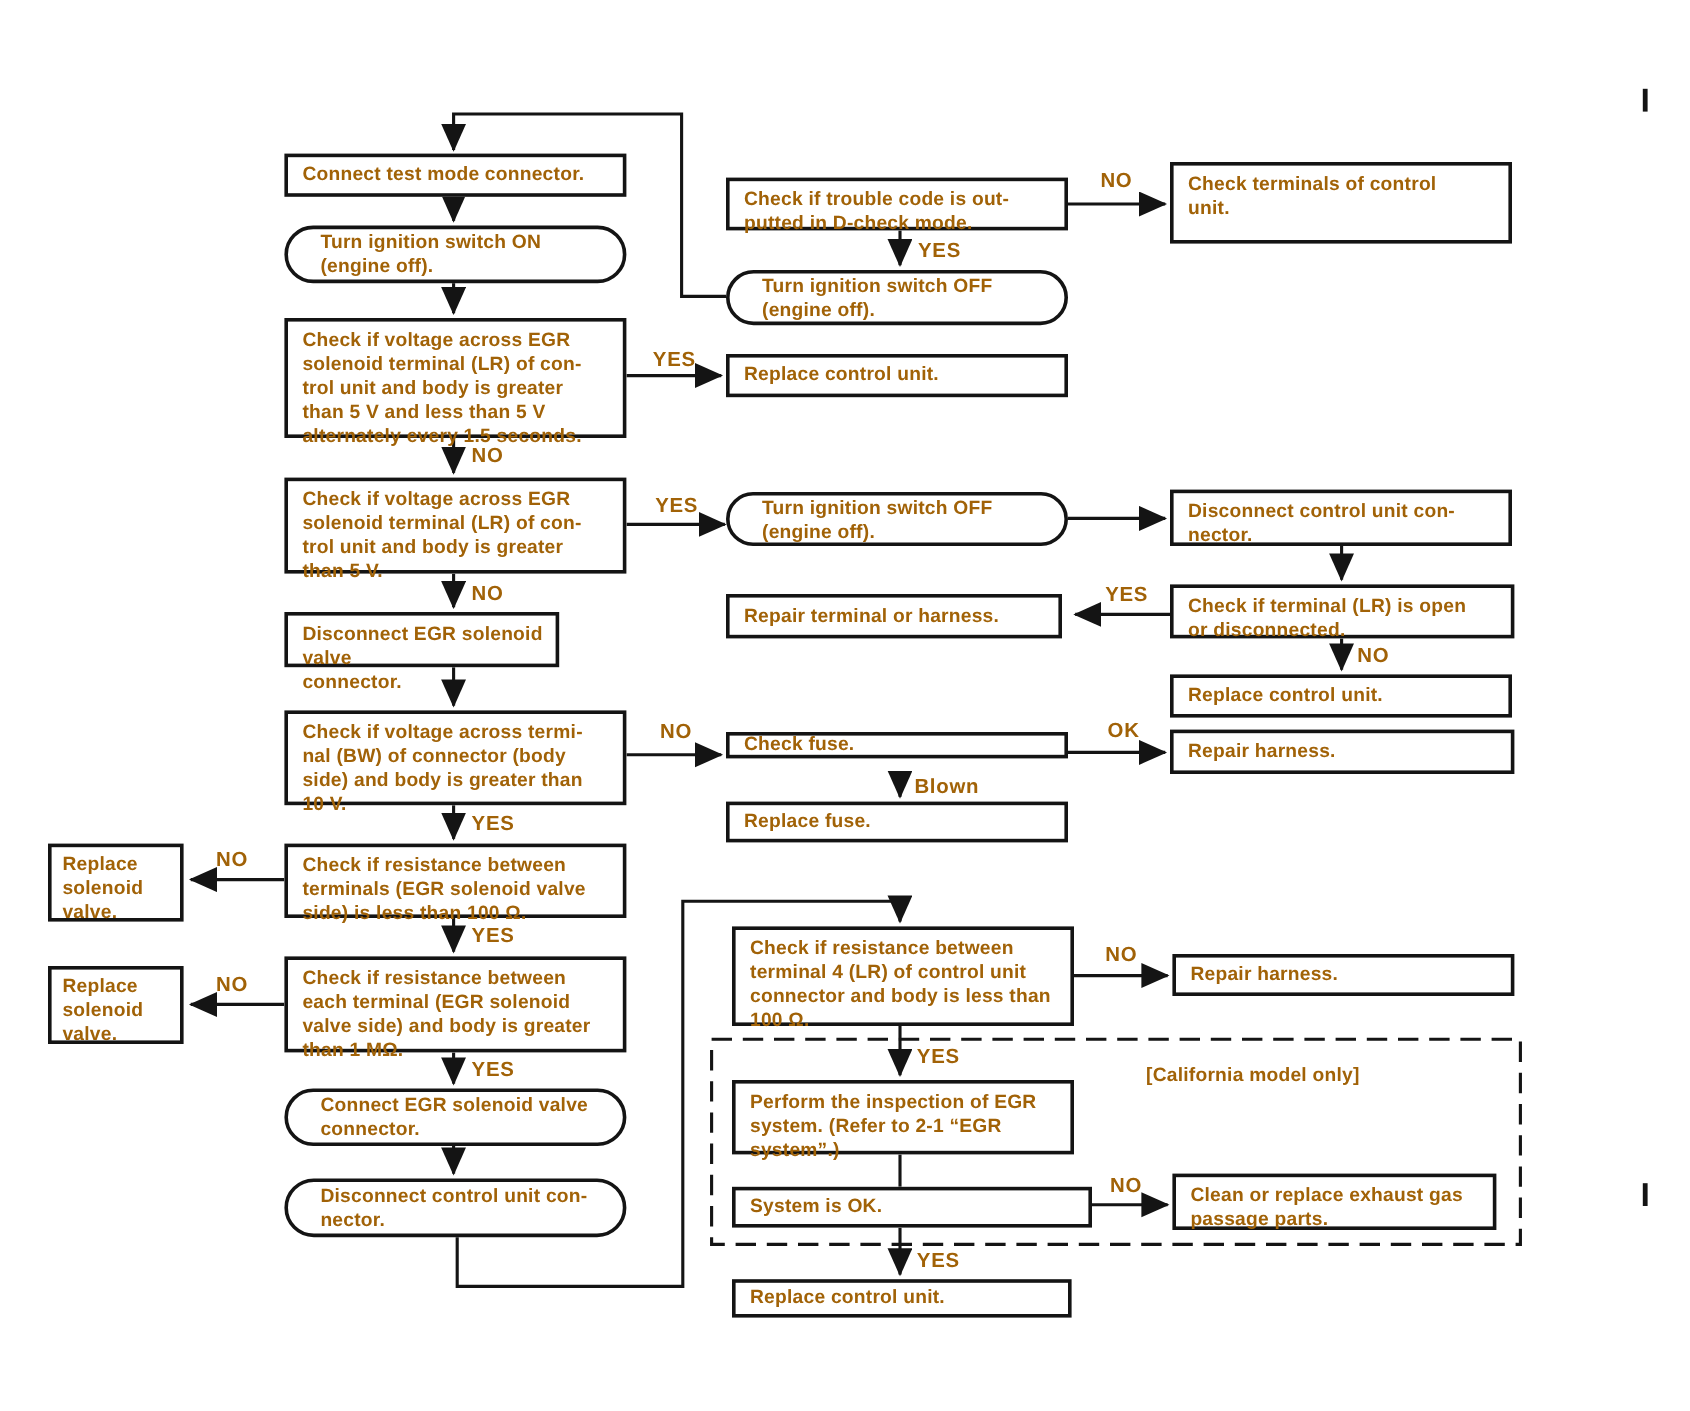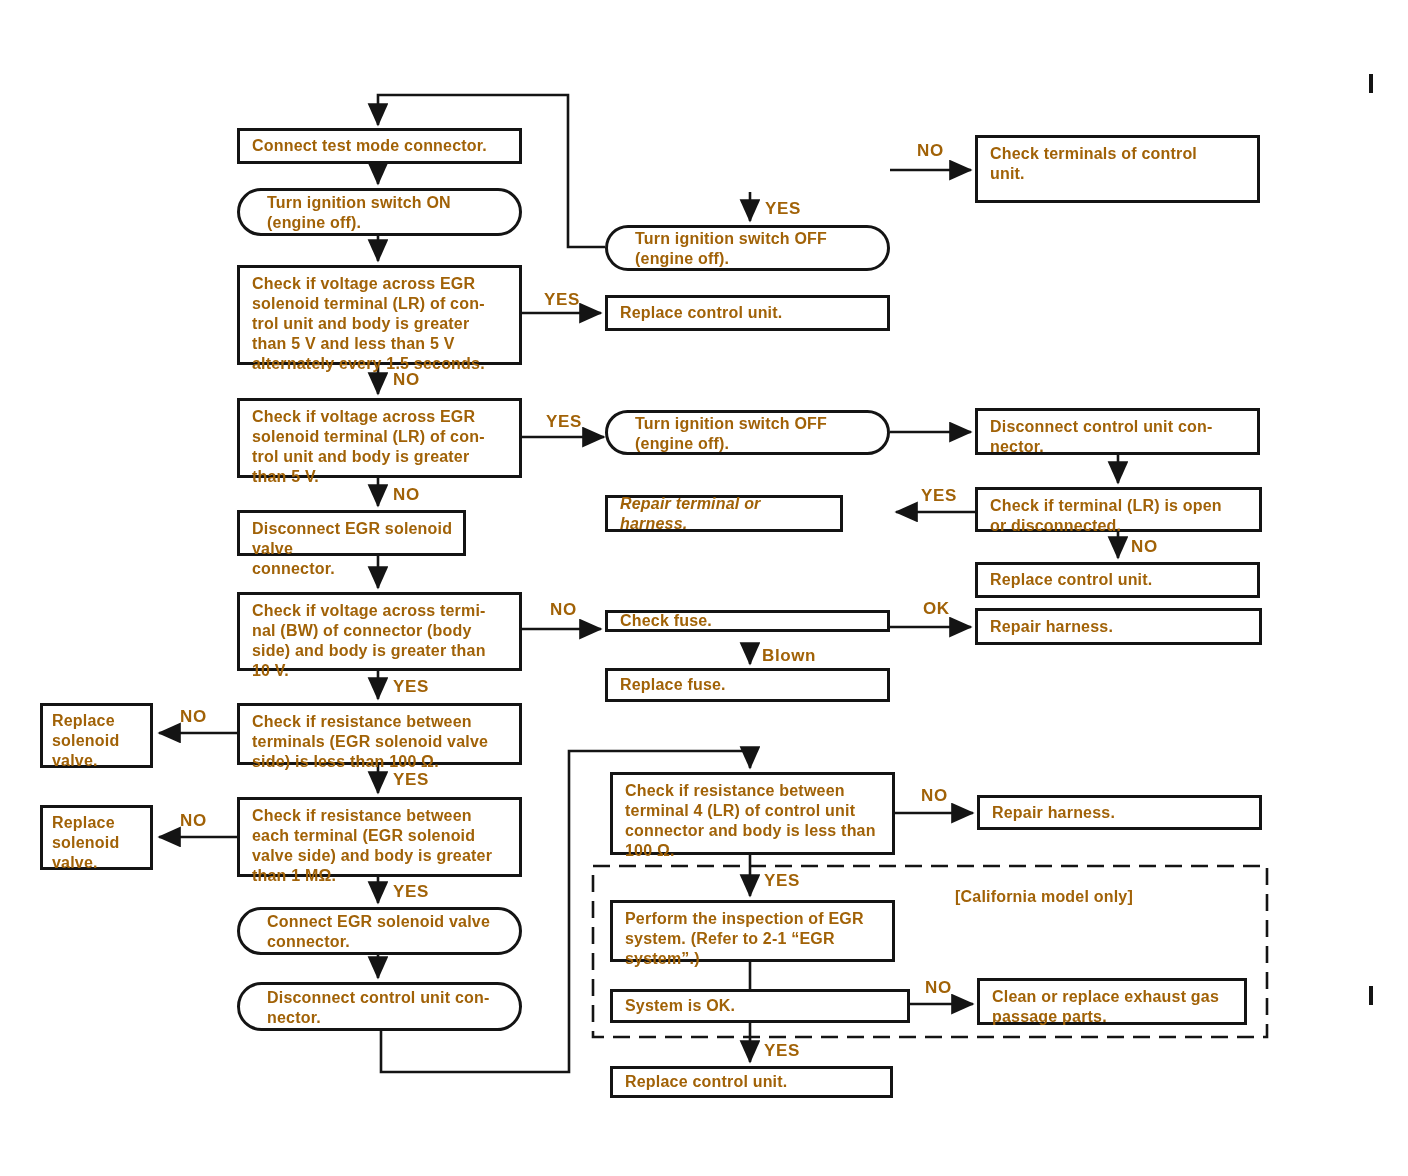--- a/index.html
+++ b/index.html
@@ -99,26 +99,28 @@
   <div class="node stadium" style="left:237px;top:982px;width:285px;height:49px;">Disconnect control unit con-
 nector.</div>
 
   <div class="node small" style="left:40px;top:703px;width:113px;height:65px;">Replace
 solenoid
 valve.</div>
   <div class="node small" style="left:40px;top:805px;width:113px;height:65px;">Replace
 solenoid
 valve.</div>
 
+  <div class="node" style="left:605px;top:148px;width:285px;height:44px;">Check if trouble code is out-
+putted in D-check mode.</div>
   <div class="node stadium" style="left:605px;top:225px;width:285px;height:46px;">Turn ignition switch OFF
 (engine off).</div>
   <div class="node vc" style="left:605px;top:295px;width:285px;height:36px;">Replace control unit.</div>
   <div class="node stadium" style="left:605px;top:410px;width:285px;height:45px;">Turn ignition switch OFF
 (engine off).</div>
-  <div class="node vc" style="left:605px;top:495px;width:238px;height:37px;font-style:italic;">Repair terminal or harness.</div>
+  <div class="node vc" style="left:605px;top:495px;width:280px;height:37px;">Repair terminal or harness.</div>
   <div class="node vc" style="left:605px;top:610px;width:285px;height:22px;">Check fuse.</div>
   <div class="node vc" style="left:605px;top:668px;width:285px;height:34px;">Replace fuse.</div>
   <div class="node" style="left:610px;top:772px;width:285px;height:83px;">Check if resistance between
 terminal 4 (LR) of control unit
 connector and body is less than
 100 Ω.</div>
   <div class="node" style="left:610px;top:900px;width:285px;height:62px;">Perform the inspection of EGR
 system. (Refer to 2-1 “EGR
 system”.)</div>
   <div class="node vc" style="left:610px;top:989px;width:300px;height:34px;">System is OK.</div>

